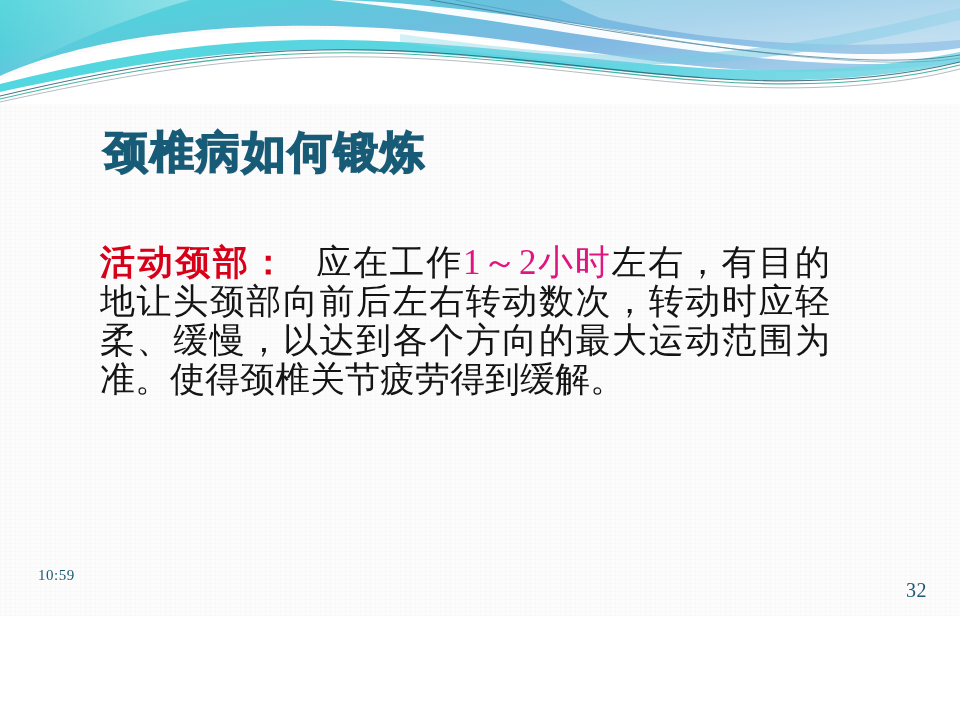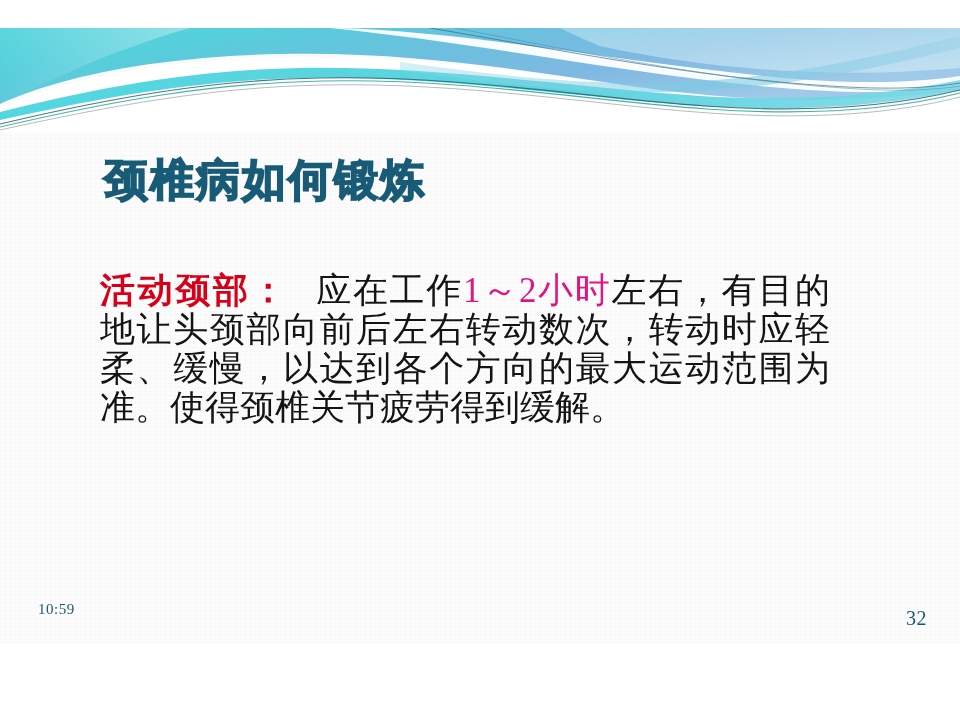--- a/index.html
+++ b/index.html
@@ -12,21 +12,20 @@
     overflow: hidden;
     font-family: "Liberation Serif", "DejaVu Serif", serif;
   }
 
   #slide {
     position: relative;
     width: 960px;
     height: 616px;
     background: #fcfcfd;
     overflow: hidden;
-    margin-top: 28px;
   }
 
   
   #paper-texture {
     position: absolute;
     inset: 0;
     background-image:
       repeating-linear-gradient(0deg,   rgba(0,0,0,0.013) 0px, rgba(0,0,0,0.013) 1px, rgba(0,0,0,0) 1px, rgba(0,0,0,0) 4px),
       repeating-linear-gradient(90deg,  rgba(0,0,0,0.010) 0px, rgba(0,0,0,0.010) 1px, rgba(0,0,0,0) 1px, rgba(0,0,0,0) 5px);
     pointer-events: none;
@@ -77,21 +76,21 @@
   #body-text .gap {
     display: inline-block;
     width: 26px;
   }
   #body-text .accent { }
 
   
   #footer-time {
     position: absolute;
     left: 38px;
-    bottom: 26px;
+    bottom: 32px;
     font-family: "Liberation Serif", "DejaVu Serif", serif;
     font-size: 15px;
     letter-spacing: 0.5px;
   }
   #footer-page {
     position: absolute;
     right: 33px;
     bottom: 14px;
     font-family: Liberation Serif, serif;
     font-size: 20px;

